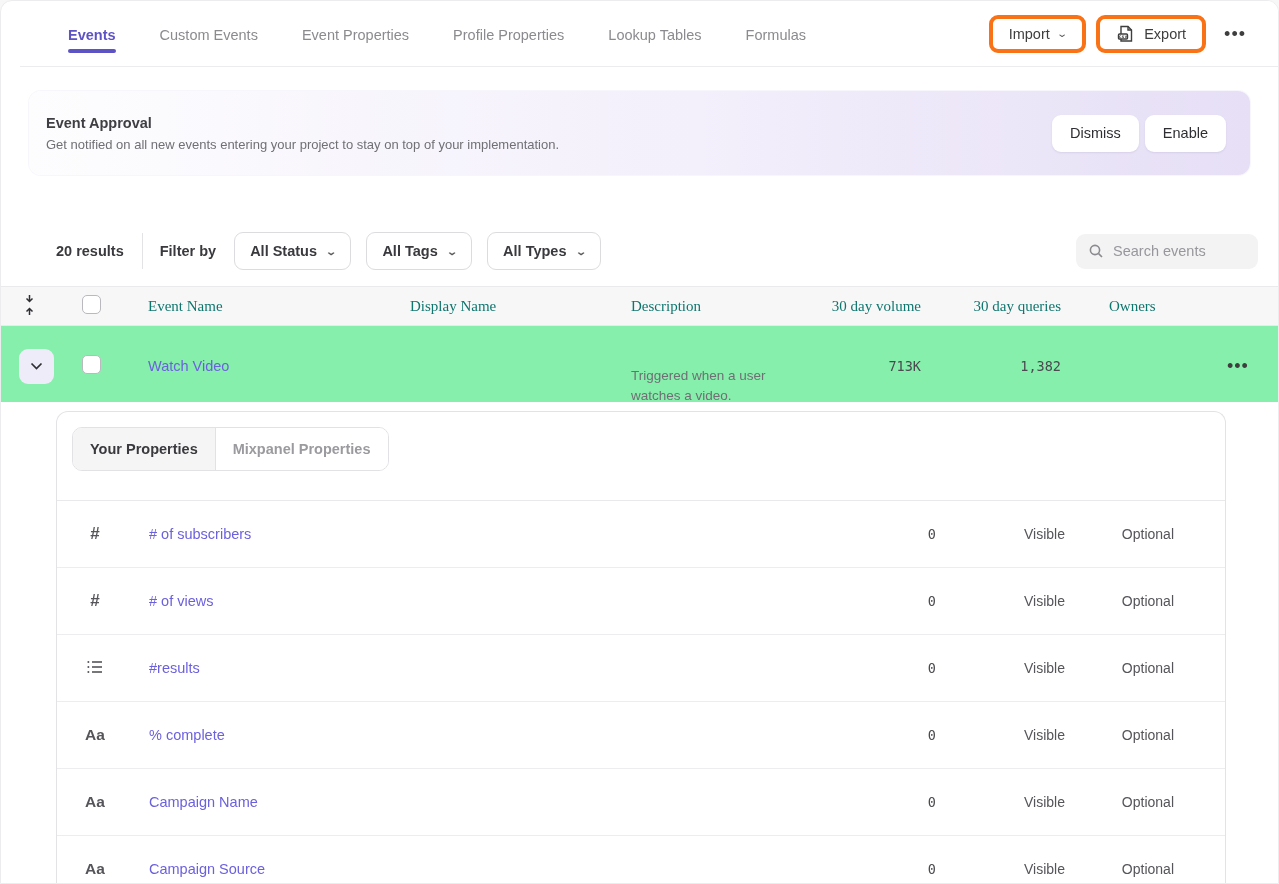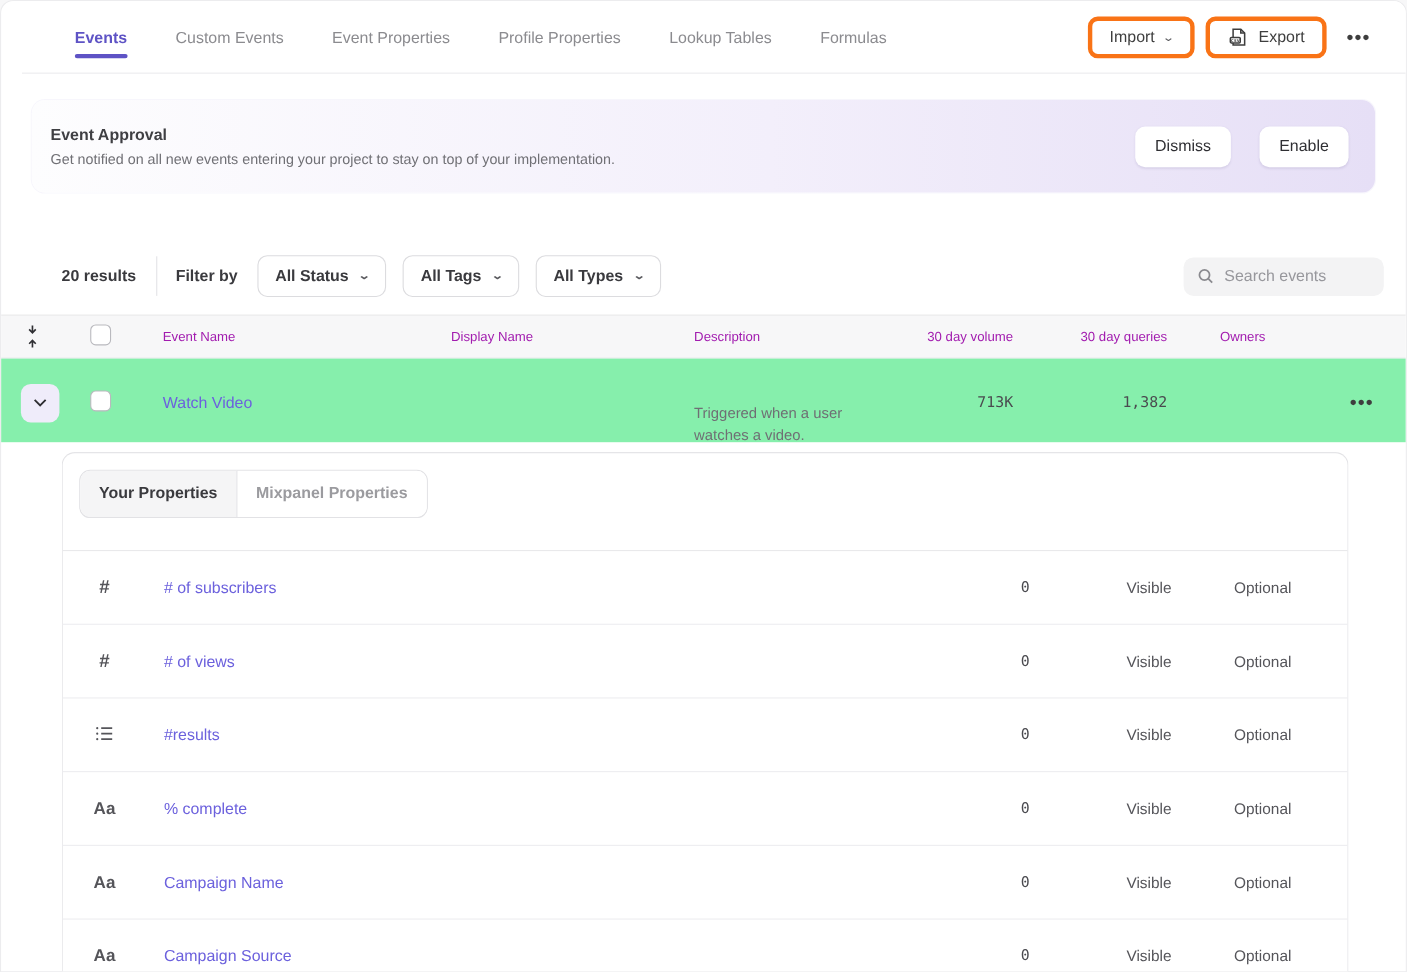--- a/index.html
+++ b/index.html
@@ -67,21 +67,21 @@
     margin: 24px 28px 0 28px;
     height: 84px;
     border-radius: 12px;
     background: linear-gradient(90deg, #fdfdfe 0%, #f3effb 55%, #e6dff6 100%);
     box-shadow: 0 0 0 1px rgba(120,100,200,0.06);
     display: flex; align-items: center; justify-content: space-between;
     padding: 0 24px 0 17px;
   }
   .banner-title { font-size: 14.5px; font-weight: bold; color: #3f3f43; margin-bottom: 6px; }
   .banner-sub { font-size: 13px; color: #707075; }
-  .banner-actions { display: flex; gap: 26px; }
+  .banner-actions { display: flex; gap: 6px; }
   .banner-btn {
     height: 37px; padding: 0 18px;
     background: #fff; border: none; border-radius: 9px;
     font-size: 14.5px; color: #2f2f33;
     font-family: "Liberation Sans", sans-serif;
     box-shadow: 0 1px 2px rgba(60,50,110,0.10);
     cursor: pointer;
   }
 
   
@@ -120,21 +120,21 @@
   .grid-row {
     display: grid;
     grid-template-columns: 64px 62px 283px 221px 190px 100px 140px 140px 79px;
     align-items: center;
   }
   .thead {
     margin-top: 15px; height: 40px;
     background: #f7f7f8;
     border-top: 1px solid #eaeaec;
     border-bottom: 1px solid #eaeaec;
-    color: #a21caf; font-size: 12px;
+    color: #0f766e; font-size: 15px; font-family: Liberation Serif, serif;
   }
   .th-name { padding-left: 21px; }
   .num-col { text-align: right; }
   .owners-col { padding-left: 48px; }
   .collapse-btn {
     background: none; border: none; cursor: pointer;
     margin-left: 20px; padding: 2px; line-height: 0;
   }
   .checkbox {
     width: 19px; height: 19px;

